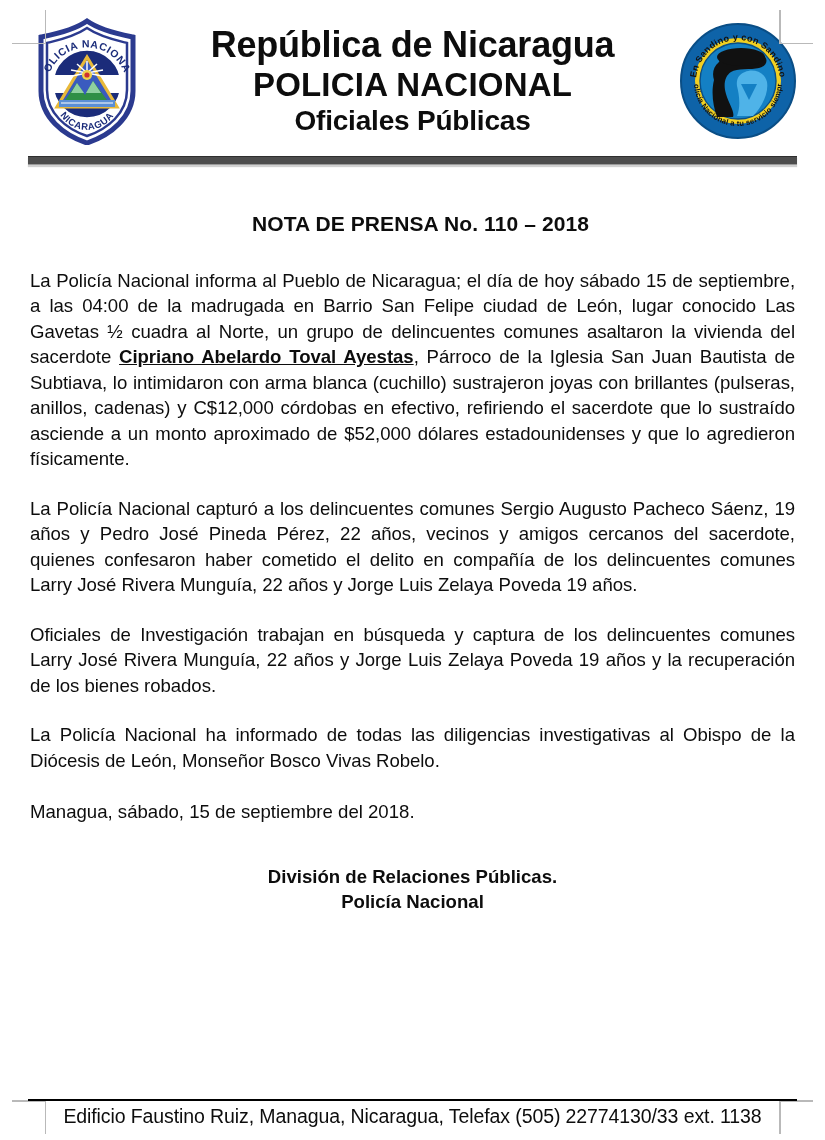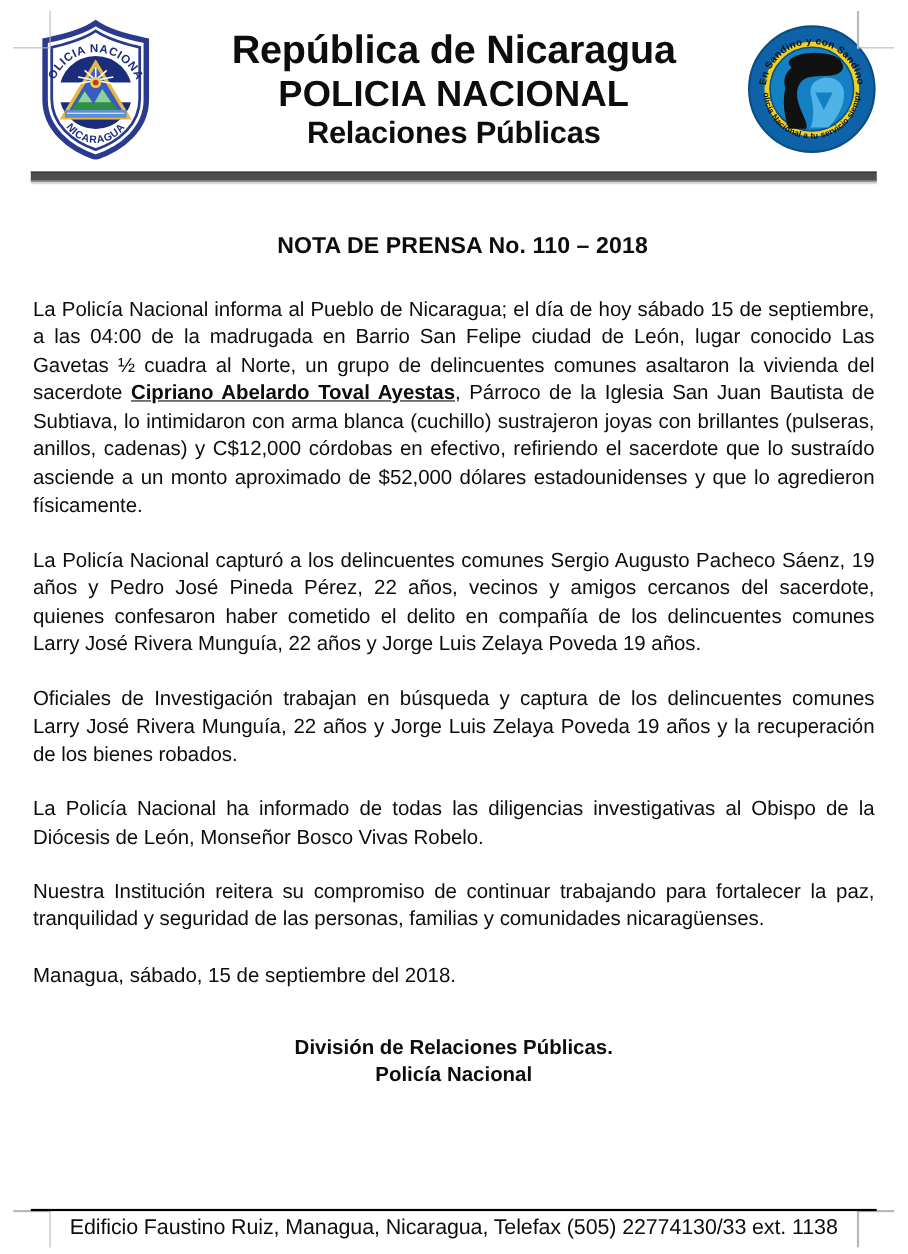--- a/index.html
+++ b/index.html
@@ -227,21 +227,21 @@
         </text>
         <text font-family="Liberation Sans, sans-serif" font-size="9.5" font-weight="bold" fill="#1b2c7a" letter-spacing="0.6">
           <textPath href="#arcBot" startOffset="50%" text-anchor="middle">NICARAGUA</textPath>
         </text>
       </svg>
     </div>
 
     <div class="header-titles">
       <div class="title-line-1">República de Nicaragua</div>
       <div class="title-line-2">POLICIA NACIONAL</div>
-      <div class="title-line-3">Relaciones Públicas</div>
+      <div class="title-line-3">Oficiales Públicas</div>
     </div>
 
     <div class="logo-right">
       <svg viewBox="0 0 118 118" xmlns="http://www.w3.org/2000/svg" aria-hidden="true">
         <defs>
           <path id="sealTop" d="M 17 60 A 42 42 0 0 1 101 60" fill="none"></path>
           <path id="sealBot" d="M 15 60 A 44 44 0 0 0 103 60" fill="none"></path>
         </defs>
         <circle cx="59" cy="59" r="57" fill="#0e63a8"></circle>
         <circle cx="59" cy="59" r="57" fill="none" stroke="#0a4e86" stroke-width="2"></circle>
@@ -273,21 +273,20 @@
   <div class="content">
 
     <p class="para"><span>La Policía Nacional informa al Pueblo de Nicaragua; el día de hoy sábado 15 de septiembre, a las 04:00 de la madrugada en Barrio San Felipe ciudad de León, lugar conocido Las Gavetas ½ cuadra al Norte, un grupo de delincuentes comunes asaltaron la vivienda del sacerdote </span><b>Cipriano Abelardo Toval Ayestas</b><span>, Párroco de la Iglesia San Juan Bautista de Subtiava, lo intimidaron con arma blanca (cuchillo) sustrajeron joyas con brillantes (pulseras, anillos, cadenas) y C$12,000 córdobas en efectivo, refiriendo el sacerdote que lo sustraído asciende a un monto aproximado de $52,000 dólares estadounidenses y que lo agredieron físicamente.</span></p>
 
     <p class="para">La Policía Nacional capturó a los delincuentes comunes Sergio Augusto Pacheco Sáenz, 19 años y Pedro José Pineda Pérez, 22 años, vecinos y amigos cercanos del sacerdote, quienes confesaron haber cometido el delito en compañía de los delincuentes comunes Larry José Rivera Munguía, 22 años y Jorge Luis Zelaya Poveda 19 años.</p>
 
     <p class="para">Oficiales de Investigación trabajan en búsqueda y captura de los delincuentes comunes Larry José Rivera Munguía, 22 años y Jorge Luis Zelaya Poveda 19 años y la recuperación de los bienes robados.</p>
 
     <p class="para">La Policía Nacional ha informado de todas las diligencias investigativas al Obispo de la Diócesis de León, Monseñor Bosco Vivas Robelo.</p>
 
-    <p class="para last-of-block">Nuestra Institución reitera su compromiso de continuar trabajando para fortalecer la paz, tranquilidad y seguridad de las personas, familias y comunidades nicaragüenses.</p>
 
     <p class="dateline">Managua, sábado, 15 de septiembre del 2018.</p>
 
     <div class="signature">
       <div>División de Relaciones Públicas.</div>
       <div>Policía Nacional</div>
     </div>
   </div>
 
   <div class="footer">

